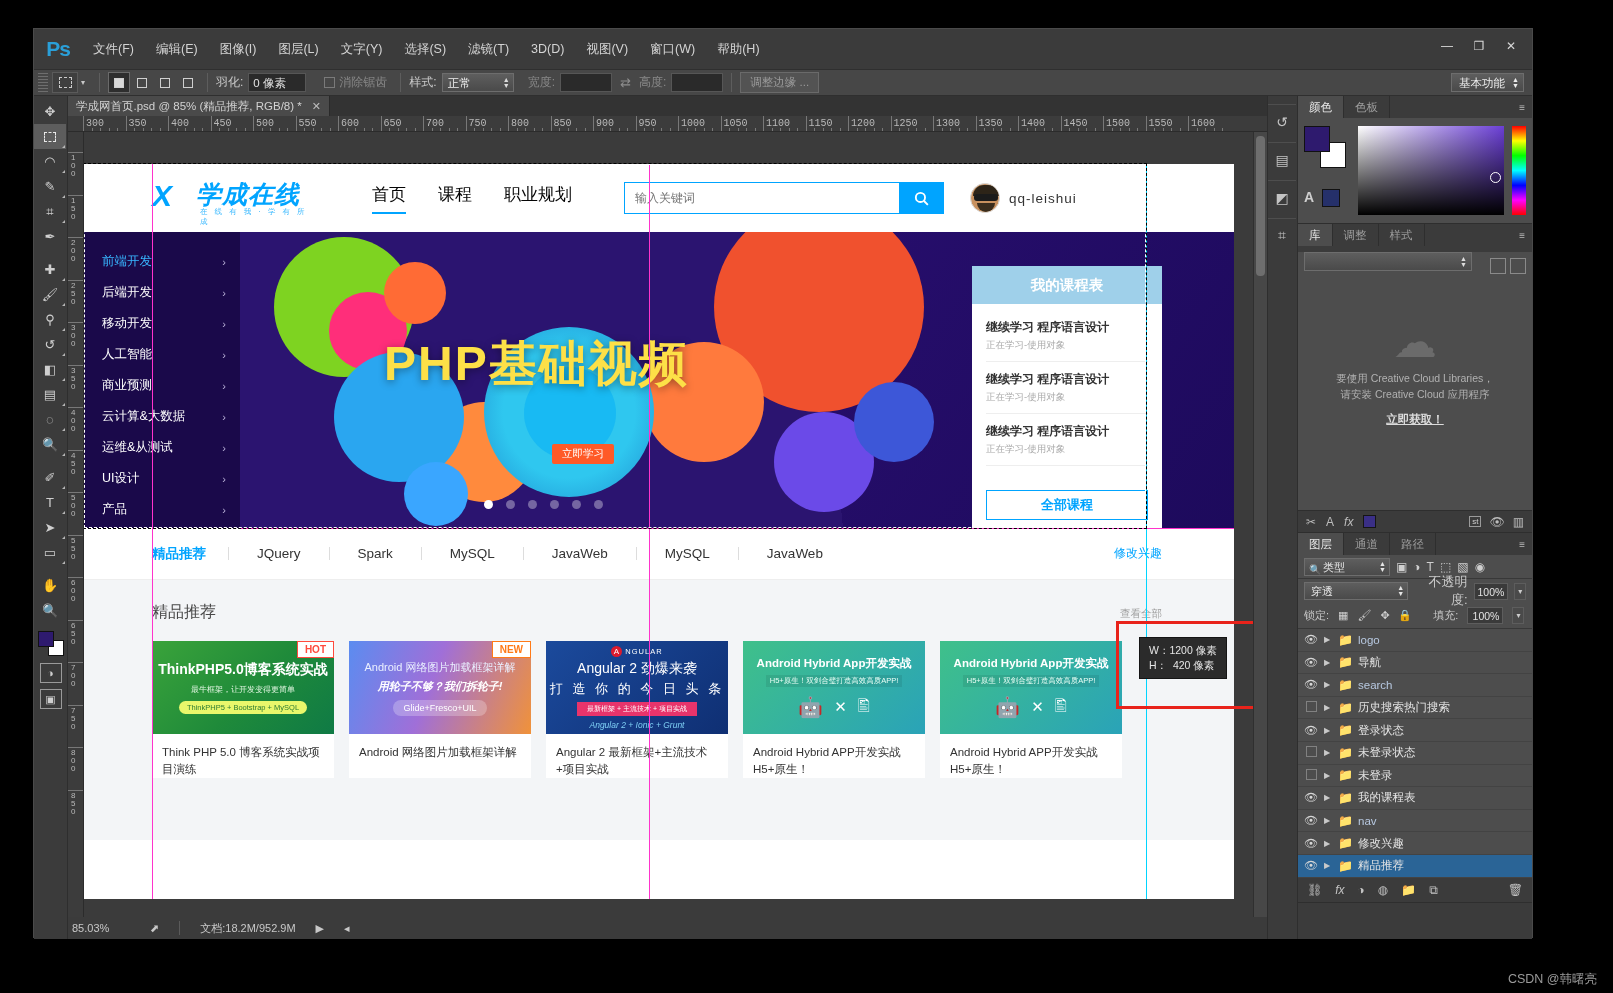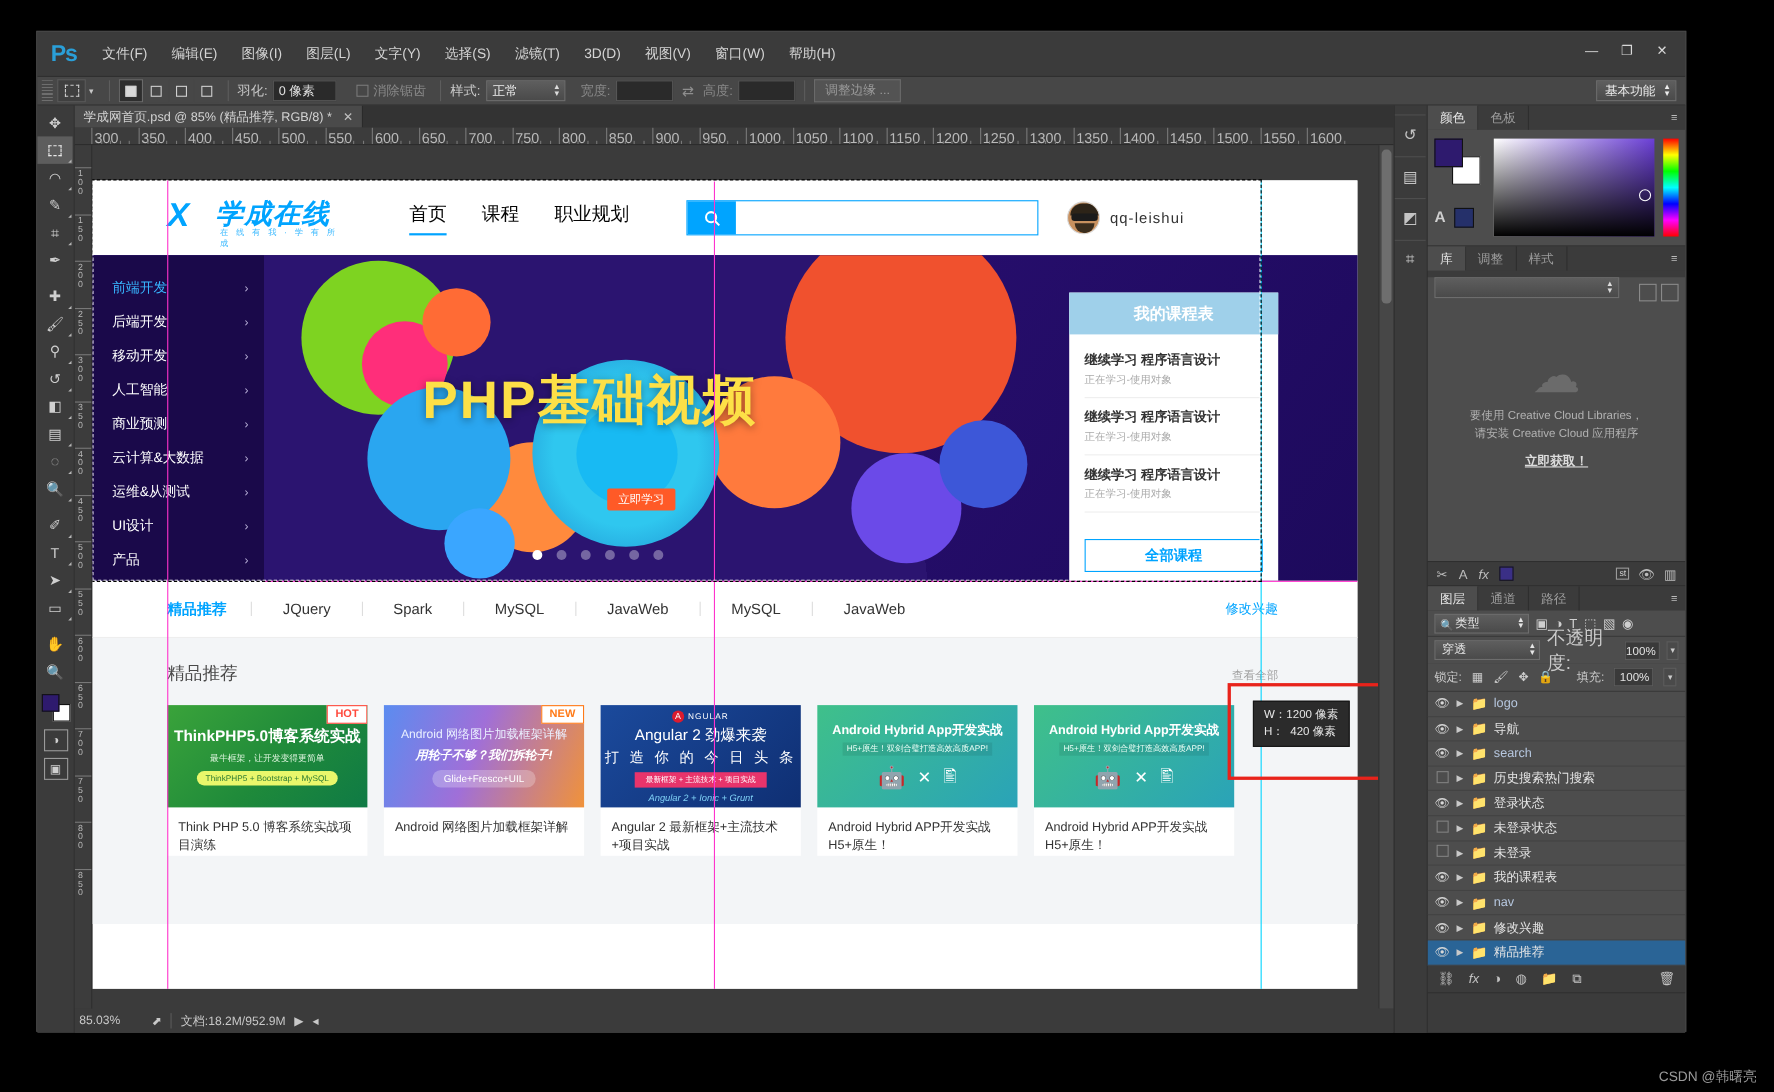--- a/index.html
+++ b/index.html
@@ -58,21 +58,21 @@
   
   .doc-col { position:absolute; left:34px; top:0; right:265px; height:843px; background:#3b3b3b; }
   .tabstrip { height:20px; background:#333; display:flex; align-items:flex-end; }
   .doc-tab { height:20px; background:#4a4a4a; border-right:1px solid #2a2a2a; color:#d2d2d2; font-size:11.5px; display:flex; align-items:center; padding:0 8px; gap:10px; }
   .doc-tab .x { color:#bdbdbd; font-size:11px; }
 
   
   .ruler-h { position:absolute; left:0; top:20px; right:0; height:16px; background:#3c3c3c; border-bottom:1px solid #2b2b2b; overflow:hidden; }
   .ruler-v { position:absolute; left:0; top:36px; width:16px; bottom:22px; background:#3c3c3c; border-right:1px solid #2b2b2b; overflow:hidden; }
   .rtick { position:absolute; top:0; height:16px; border-left:1px solid #787878; }
-  .rtick span { position:absolute; left:2px; top:2px; color:#b9b9b9; font-size:13px; white-space:nowrap; }
+  .rtick span { position:absolute; left:2px; top:2px; color:#b9b9b9; font-size:10px; white-space:nowrap;font-family:Liberation Mono, monospace; }
   .rtick.minor { height:4px; top:12px; }
   .vtick { position:absolute; left:0; width:16px; border-top:1px solid #787878; }
   .vtick span { position:absolute; left:3px; top:1px; color:#b9b9b9; font-size:8px; width:8px; line-height:8px; word-break:break-all; }
 
   
   .canvas-wrap { position:absolute; left:16px; top:36px; right:14px; bottom:22px; background:#3b3b3b; overflow:hidden; }
   .page { position:absolute; left:0; top:32px; width:1150px; height:735px; background:#fff; }
 
   
   .site-head { height:68px; background:#fff; display:flex; align-items:center; padding-left:68px; }
@@ -157,21 +157,21 @@
   .c4 .l1 { color:#fff; font-size:11.5px; font-weight:bold; }
   .c4 .l2 { color:#eafff6; font-size:7.5px; margin-top:4px; background:rgba(0,0,0,.08); padding:1px 4px; }
   .c4 .icons { display:flex; align-items:center; gap:11px; margin-top:8px; color:#fff; font-size:15px; }
   .c4 .icons .and { font-size:20px; }
 
   
   .sb-v { position:absolute; right:0; top:36px; bottom:22px; width:14px; background:#474747; border-left:1px solid #2f2f2f; }
   .sb-v .thumb { position:absolute; left:2px; top:4px; width:9px; height:140px; background:#6e6e6e; border-radius:4px; }
   .sb-h { position:absolute; left:16px; right:14px; bottom:8px; height:14px; background:#474747; }
   .sb-h .thumb { position:absolute; left:100px; top:2px; width:800px; height:9px; background:#6e6e6e; border-radius:4px; }
-  .statusbar { position:absolute; left:0; right:0; bottom:0; height:22px; background:#3b3b3b; display:flex; align-items:center; gap:8px; padding-left:4px; color:#c8c8c8; font-size:11px; }
+  .statusbar { position:absolute; left:0; right:0; bottom:0; height:22px; background:#3b3b3b; display:flex; align-items:center; gap:20px; padding-left:4px; color:#c8c8c8; font-size:11px; }
   .sb-zoom { width:58px; }
   .sb-sep { width:1px; height:14px; background:#5a5a5a; }
 
   
   .guide-v { position:absolute; top:0; bottom:0; width:1px; }
   .guide-h { position:absolute; left:0; right:0; height:1px; }
   .sel-marquee { position:absolute; border:1px dashed #fff; outline:1px dashed #000; }
   .redbox { position:absolute; border:3px solid #e8231b; }
   .wh-tip { position:absolute; background:#2b2b2b; border:1px solid #151515; color:#e6e6e6; font-size:10.5px; padding:5px 9px; line-height:15px; white-space:pre; }
 
@@ -209,21 +209,21 @@
   .lay-swatch { width:13px; height:13px; background:#3a2f86; border:1px solid #151515; }
   .stbox { border:1px solid #9a9a9a; color:#cfcfcf; font-size:8px; padding:0 2px; }
   .lay-filter { height:24px; background:#4d4d4d; display:flex; align-items:center; gap:6px; padding:0 6px; border-bottom:1px solid #383838; }
   .lay-filter .sel { width:86px; height:18px; background:linear-gradient(#5e5e5e,#4a4a4a); border:1px solid #6d6d6d; color:#e6e6e6; font-size:11px; padding-left:18px; line-height:17px; position:relative; }
   .lay-filter .sel .mag { position:absolute; left:4px; top:2px; font-size:10px; }
   .lay-filter .sel .arrows { position:absolute; right:3px; top:2px; font-size:7px; line-height:6px; }
   .lay-filter .ic { color:#cfcfcf; font-size:12px; }
   .lay-blend { height:24px; background:#4d4d4d; display:flex; align-items:center; gap:6px; padding:0 6px; }
   .lay-blend .sel { width:108px; height:18px; background:linear-gradient(#5e5e5e,#4a4a4a); border:1px solid #6d6d6d; color:#e6e6e6; font-size:11px; padding-left:6px; line-height:17px; position:relative; }
   .lay-blend .sel .arrows { position:absolute; right:3px; top:2px; font-size:7px; line-height:6px; }
-  .lay-blend .lbl { color:#cacaca; font-size:17px; }
+  .lay-blend .lbl { color:#cacaca; font-size:13px;text-align:right; }
   .numbox { width:36px; height:17px; background:#3a3a3a; border:1px solid #5d5d5d; color:#e2e2e2; font-size:10.5px; text-align:right; padding-right:3px; line-height:16px; }
   .spin { color:#ccc; font-size:8px; border:1px solid #5d5d5d; background:#4a4a4a; width:12px; height:17px; display:flex; align-items:center; justify-content:center; }
   .lay-lock { height:26px; background:#4d4d4d; display:flex; align-items:center; gap:9px; padding:0 6px; border-bottom:1px solid #383838; }
   .lay-lock .lbl { color:#cacaca; font-size:11px; }
   .lay-lock .ic { color:#cfcfcf; font-size:11px; }
   .layer-list { background:#4d4d4d; }
   .lrow { height:22.6px; display:flex; align-items:center; border-bottom:1px solid #434343; }
   .lrow.sel { background:#2a6496; }
   .leye { width:26px; text-align:center; color:#d7d7d7; font-size:11px; }
   .leye.off { color:transparent; }
@@ -639,20 +639,21 @@
                 <span class="mark">X</span>
                 <span class="zh">学成在线</span>
                 <span class="tag">在 线 有 我 · 学 有 所 成</span>
               </div>
               <div class="nav">
                 <div class="nav-item active">首页</div>
                 <div class="nav-item">课程</div>
                 <div class="nav-item">职业规划</div>
               </div>
               <div class="search-box">
+                <input placeholder="输入关键词" style="">
                 <div class="search-btn">
                   <svg width="17" height="17" viewBox="0 0 24 24" fill="none" stroke="#fff" stroke-width="2.6">
                       <circle cx="10.5" cy="10.5" r="6.5"></circle>
                       <line x1="15.5" y1="15.5" x2="21" y2="21"></line>
                     </svg>
                 </div>
               </div>
               <div class="user">
                 <div class="avatar">
                     <i class="hair"></i>

